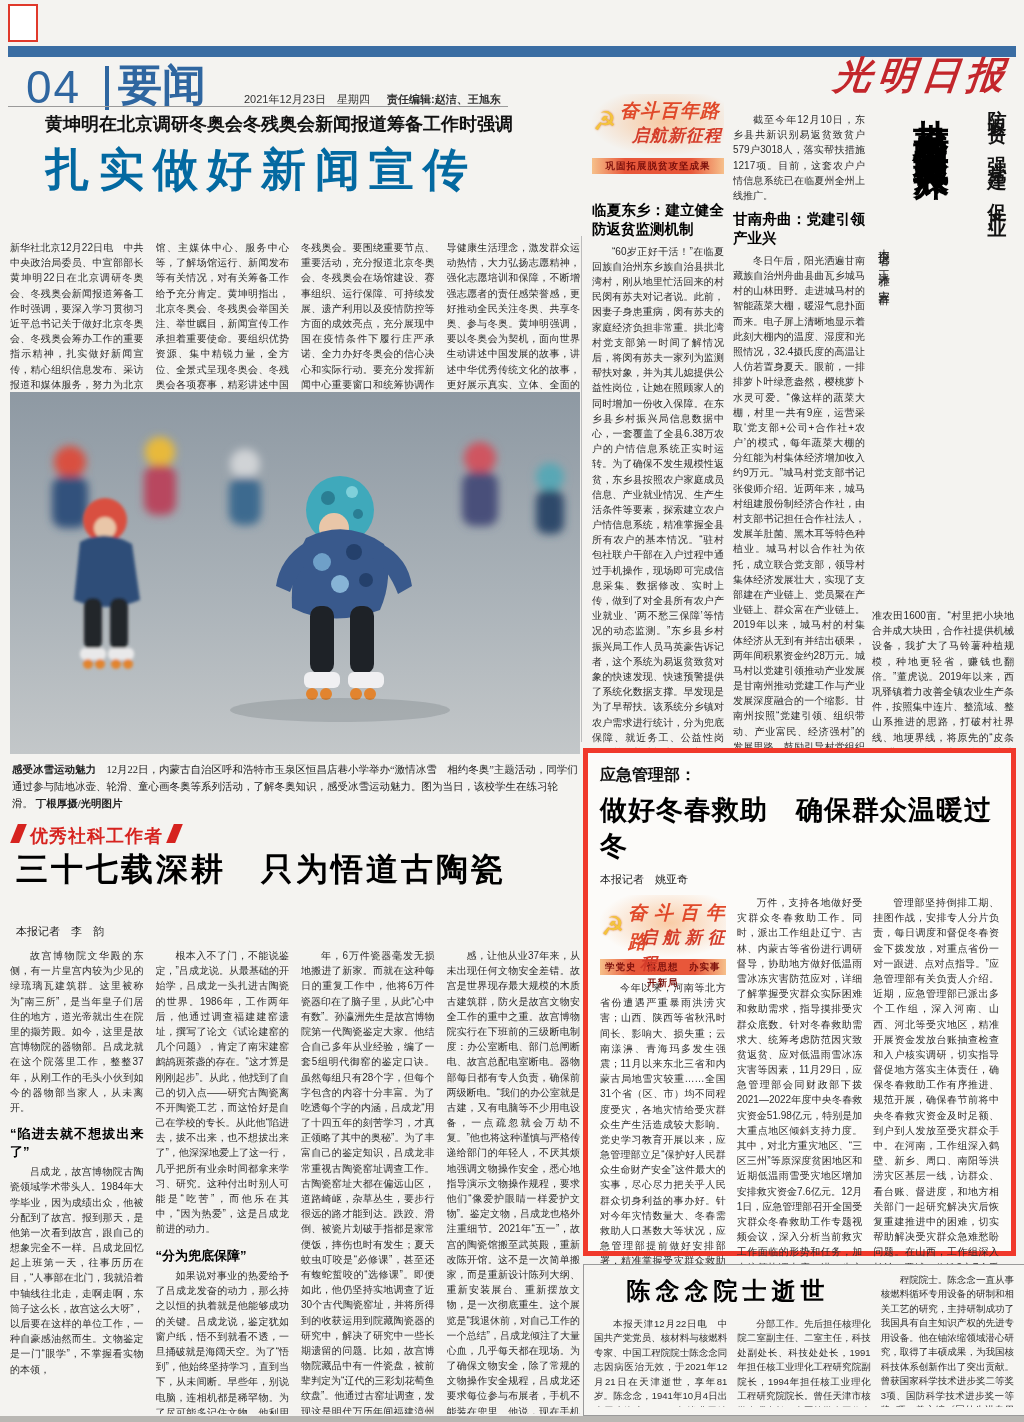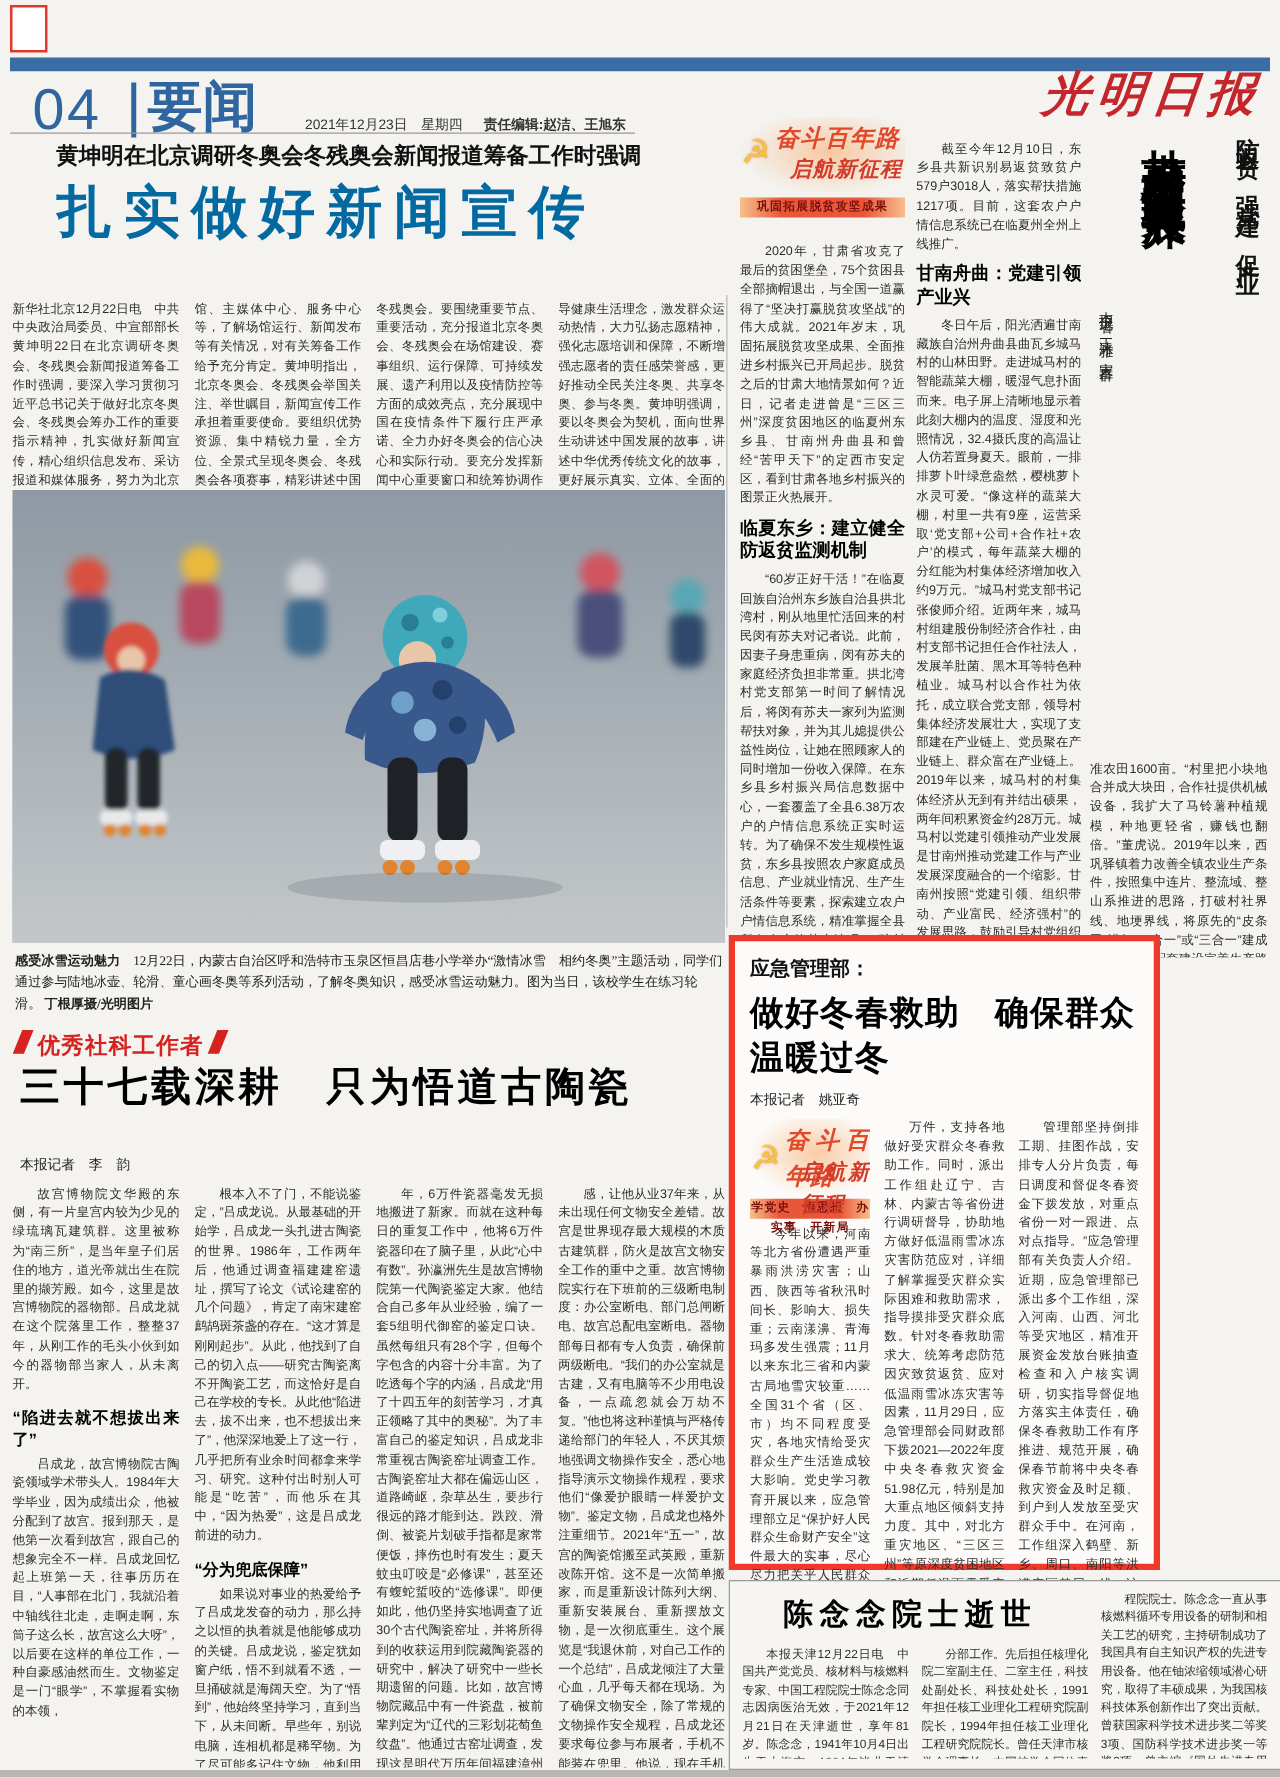--- a/index.html
+++ b/index.html
@@ -56,21 +56,21 @@
   
   .badge{position:relative;height:62px;margin-bottom:2px;
          background:radial-gradient(ellipse at 55% 45%,rgba(248,178,120,.65),rgba(248,178,120,0) 72%);}
   .badge .emblem{position:absolute;left:1px;top:12px;font-size:26px;color:#f4c43c;text-shadow:0 0 2px #d86a20;}
   .badge .b1{position:absolute;left:28px;top:4px;font-size:19px;font-weight:900;font-style:italic;color:#e0492a;letter-spacing:1px;}
   .badge .b2{position:absolute;left:40px;top:30px;font-size:17px;font-weight:900;font-style:italic;color:#d43c2a;letter-spacing:1px;}
   .badge-banner{height:16px;line-height:16px;text-align:center;font-size:9.5px;font-weight:bold;color:#7c100c;
                 letter-spacing:1px;background:linear-gradient(90deg,#f6c08b,#e8573a 25%,#e8573a 75%,#f6c08b);
                 margin-bottom:5px;}
   
-  .embox{position:absolute;left:583px;top:748px;width:345px;height:508px;border:5px solid #f0392b;
+  .embox{position:absolute;left:583px;top:748px;width:433px;height:508px;border:5px solid #f0392b;
          background:#fcfbf9;box-sizing:border-box;padding:10px 12px;}
   .em-kicker{font-size:16px;font-weight:bold;color:#111;margin:2px 0 6px;}
   .em-h{font-family:"Liberation Serif",serif;font-size:27px;font-weight:900;color:#000;letter-spacing:1px;margin:0 0 8px;}
   .em-byline{font-size:11px;color:#222;margin-bottom:8px;}
   .em-cols{display:flex;gap:11px;height:372px;}
   
   .obit{position:absolute;left:583px;top:1264px;width:442px;height:152px;border:1px solid #9a9a9a;
         background:#f6f5f2;box-sizing:border-box;padding:8px 10px;}
   .ob-head{position:absolute;left:10px;top:10px;width:268px;text-align:center;font-family:"Liberation Serif",serif;
            font-size:24px;font-weight:900;letter-spacing:5px;color:#000;}
@@ -216,21 +216,20 @@
   <div class="vrule"></div>
 
   <div class="g-col1">
     <div class="badge">
       <span class="emblem">☭</span>
       <span class="b1">奋斗百年路</span>
       <span class="b2">启航新征程</span>
     </div>
     <div class="badge-banner">巩固拓展脱贫攻坚成果</div>
     <div class="gtext" style="height:560px;">
-      <p style="margin:0;text-indent:2em;">2020年，甘肃省攻克了最后的贫困堡垒，75个贫困县全部摘帽退出，与全国一道赢得了“坚决打赢脱贫攻坚战”的伟大成就。2021年岁末，巩固拓展脱贫攻坚成果、全面推进乡村振兴已开局起步。脱贫之后的甘肃大地情景如何？近日，记者走进曾是“三区三州”深度贫困地区的临夏州东乡县、甘南州舟曲县和曾经“苦甲天下”的定西市安定区，看到甘肃各地乡村振兴的图景正火热展开。</p>
       <div class="g-sub">临夏东乡：建立健全防返贫监测机制</div>
       <p style="margin:0;text-indent:2em;">“60岁正好干活！”在临夏回族自治州东乡族自治县拱北湾村，刚从地里忙活回来的村民闵有苏夫对记者说。此前，因妻子身患重病，闵有苏夫的家庭经济负担非常重。拱北湾村党支部第一时间了解情况后，将闵有苏夫一家列为监测帮扶对象，并为其儿媳提供公益性岗位，让她在照顾家人的同时增加一份收入保障。在东乡县乡村振兴局信息数据中心，一套覆盖了全县6.38万农户的户情信息系统正实时运转。为了确保不发生规模性返贫，东乡县按照农户家庭成员信息、产业就业情况、生产生活条件等要素，探索建立农户户情信息系统，精准掌握全县所有农户的基本情况。“驻村包社联户干部在入户过程中通过手机操作，现场即可完成信息采集、数据修改、实时上传，做到了对全县所有农户产业就业、‘两不愁三保障’等情况的动态监测。”东乡县乡村振兴局工作人员马英豪告诉记者，这个系统为易返贫致贫对象的快速发现、快速预警提供了系统化数据支撑。早发现是为了早帮扶。该系统分乡镇对农户需求进行统计，分为兜底保障、就近务工、公益性岗位、贷款养殖等类型，并推送给相关行业部门。行业部门和乡镇干部共同入户核实情况后，再落实相关政策措施，做到了底子清、情况明。</p>
     </div>
   </div>
   <div class="g-col2">
     <div class="gtext">
       <p style="margin:0;text-indent:2em;">截至今年12月10日，东乡县共新识别易返贫致贫户579户3018人，落实帮扶措施1217项。目前，这套农户户情信息系统已在临夏州全州上线推广。</p>
       <div class="g-sub">甘南舟曲：党建引领产业兴</div>
       <p style="margin:0;text-indent:2em;">冬日午后，阳光洒遍甘南藏族自治州舟曲县曲瓦乡城马村的山林田野。走进城马村的智能蔬菜大棚，暖湿气息扑面而来。电子屏上清晰地显示着此刻大棚内的温度、湿度和光照情况，32.4摄氏度的高温让人仿若置身夏天。眼前，一排排萝卜叶绿意盎然，樱桃萝卜水灵可爱。“像这样的蔬菜大棚，村里一共有9座，运营采取‘党支部+公司+合作社+农户’的模式，每年蔬菜大棚的分红能为村集体经济增加收入约9万元。”城马村党支部书记张俊师介绍。近两年来，城马村组建股份制经济合作社，由村支部书记担任合作社法人，发展羊肚菌、黑木耳等特色种植业。城马村以合作社为依托，成立联合党支部，领导村集体经济发展壮大，实现了支部建在产业链上、党员聚在产业链上、群众富在产业链上。2019年以来，城马村的村集体经济从无到有并结出硕果，两年间积累资金约28万元。城马村以党建引领推动产业发展是甘南州推动党建工作与产业发展深度融合的一个缩影。甘南州按照“党建引领、组织带动、产业富民、经济强村”的发展思路，鼓励引导村党组织领办创办一批合作社，对符合条件建立党组织的新型农业经营主体全部建立党组织，充分发挥了党组织的凝心定向和引领带动作用。</p>
 

